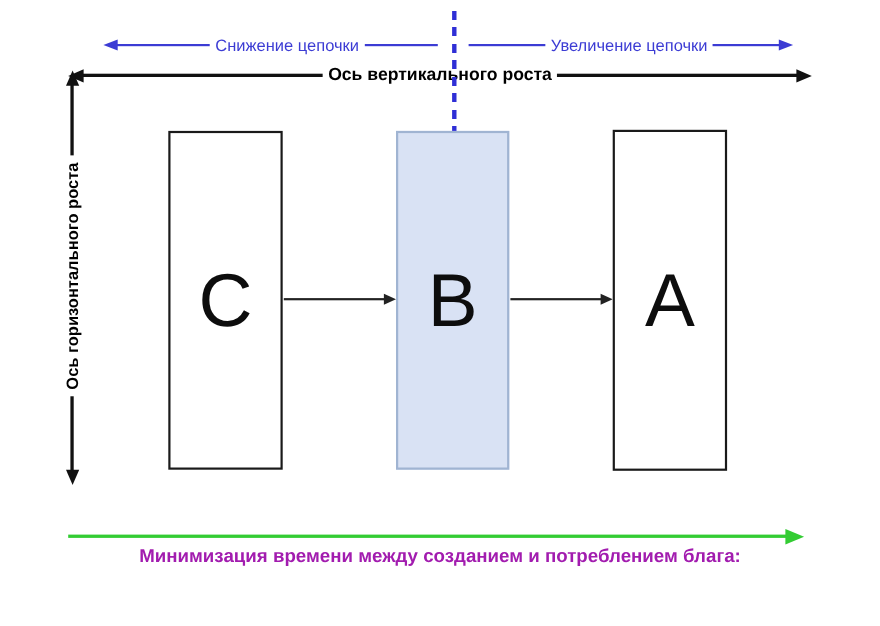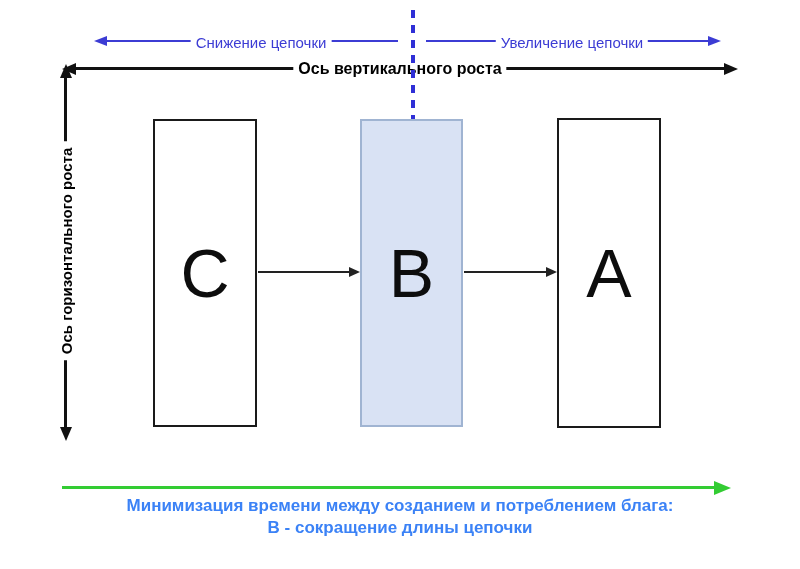--- a/index.html
+++ b/index.html
@@ -43,21 +43,21 @@
   
   .box{
     position:absolute;display:flex;align-items:center;justify-content:center;
     background:#fff;border:2px solid #1a1a1a;box-sizing:border-box;z-index:2;
   }
   .box .letter{font-size:68px;color:#0d0d0d;line-height:1;}
   .box.highlight{background:var(--box-b-fill);border-color:var(--box-b-border);}
   
   .caption{
     position:absolute;left:0;right:0;top:495px;text-align:center;
-    font-size:17px;font-weight:bold;color:#3b82f6;line-height:22px;z-index:2;
+    font-size:17px;font-weight:bold;color:#a21caf;line-height:22px;z-index:2;
   }
 </style>
 </head>
 <body>
 
 <div id="canvas" style="--blue: #3c3cd4; --dash-blue: #2f2fd6; --green: #33cc33; --box-b-fill: #d9e2f4; --box-b-border: #a0b4d2;">
 
   <div class="hline" style="left:100px;top:40px;width:298px;"></div>
   <div class="ah left-blue" style="left:94px;top:36px;"></div>
   <span class="lbl blue" style="left:261px;top:42px;">Снижение цепочки</span>
@@ -92,16 +92,15 @@
   <div class="ah right-sm" style="left:349px;top:267px;"></div>
 
   <div class="hline thin" style="left:464px;top:271px;width:83px;"></div>
   <div class="ah right-sm" style="left:546px;top:267px;"></div>
 
   <div class="hline green" style="left:62px;top:486px;width:653px;"></div>
   <div class="ah right-grn" style="left:714px;top:481px;"></div>
 
   <div class="caption">
     <div>Минимизация времени между созданием и потреблением блага:</div>
-    <div>В - сокращение длины цепочки</div>
   </div>
 
 </div>
 
 </body></html>

